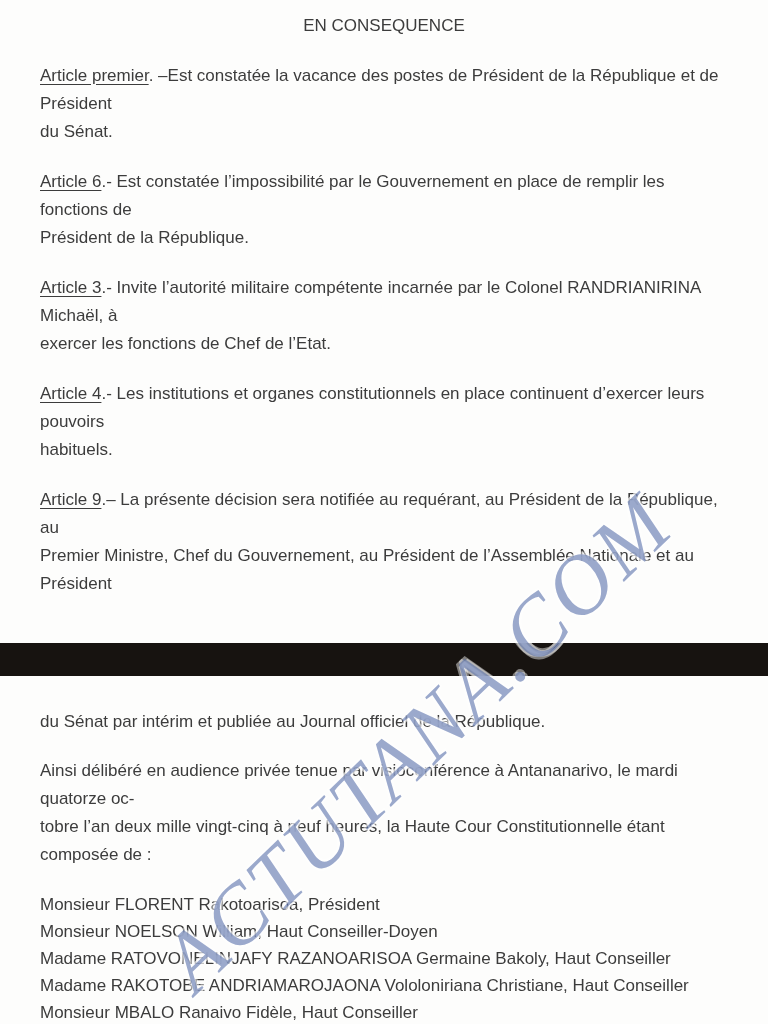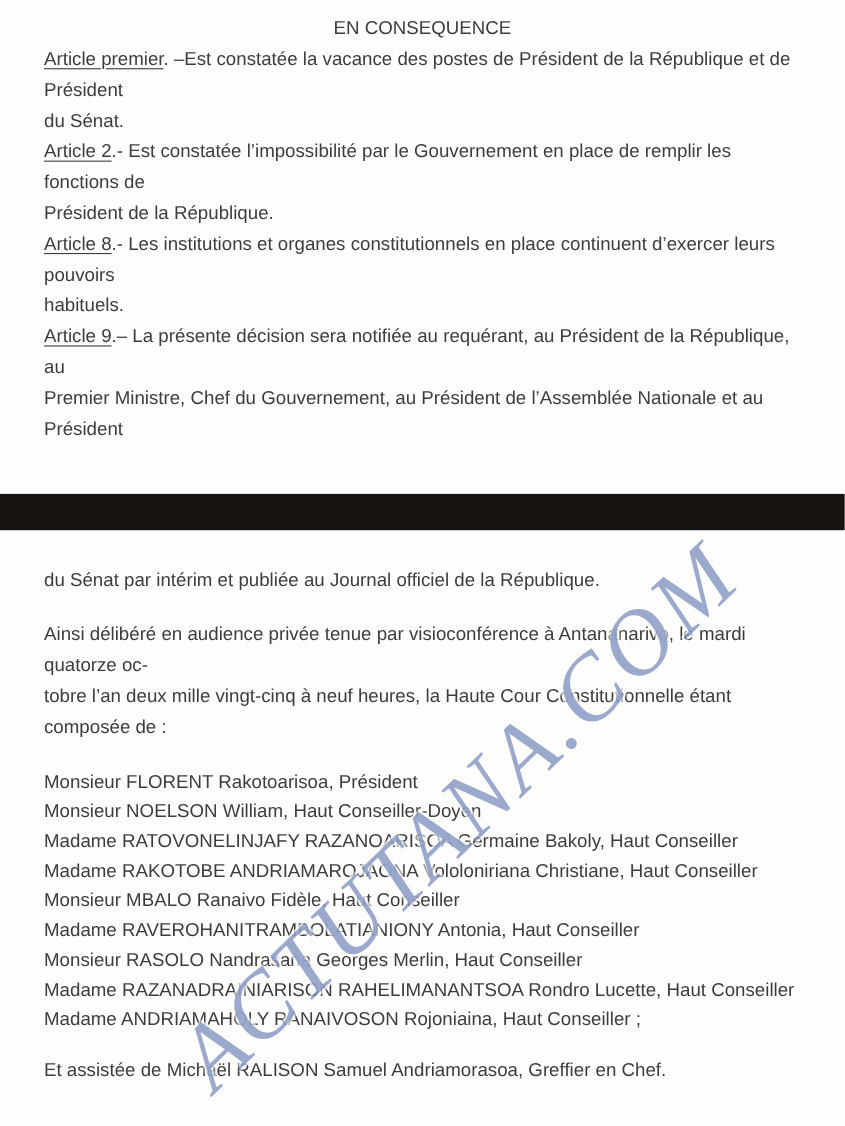--- a/index.html
+++ b/index.html
@@ -19,21 +19,21 @@
     position: relative;
     padding: 0 40px;
     font-size: 17px;
     line-height: 28px;
     z-index: 2;
   }
   .center { text-align: center; }
   .hdr1 { margin-top: 12px; }
   .hdr2 { margin-top: 0; }
   p { margin: 0; }
-  .article { }
+  .article { margin-top: 22px; }
   .article:first-of-type { margin-top: 25px; }
   .article .label { text-decoration: underline; text-underline-offset: 3px; }
   .lines { white-space: pre-line; }
   .redaction-bar {
     margin: 45px -40px 0 -40px;
     height: 33px;
     background: #171310;
     position: relative;
     z-index: 1;
   }
@@ -65,25 +65,27 @@
 </head>
 <body>
 
 <div class="doc">
 
   <p class="center hdr1">EN CONSEQUENCE</p>
 
   <p class="article"><span class="label">Article premier</span><span class="lines">. –Est constatée la vacance des postes de Président de la République et de Président
 du Sénat.</span></p>
 
-  <p class="article"><span class="label">Article 2</span><span class="lines">.- Est constatée l’impossibilité par le Gouvernement en place de remplir les fonctions de
+  <p class="article"><span class="label">Article 6</span><span class="lines">.- Est constatée l’impossibilité par le Gouvernement en place de remplir les fonctions de
 Président de la République.</span></p>
 
+  <p class="article"><span class="label">Article 3</span><span class="lines">.- Invite l’autorité militaire compétente incarnée par le Colonel RANDRIANIRINA Michaël, à
+exercer les fonctions de Chef de l’Etat.</span></p>
 
-  <p class="article"><span class="label">Article 8</span><span class="lines">.- Les institutions et organes constitutionnels en place continuent d’exercer leurs pouvoirs
+  <p class="article"><span class="label">Article 4</span><span class="lines">.- Les institutions et organes constitutionnels en place continuent d’exercer leurs pouvoirs
 habituels.</span></p>
 
   <p class="article"><span class="label">Article 9</span><span class="lines">.– La présente décision sera notifiée au requérant, au Président de la République, au
 Premier Ministre, Chef du Gouvernement, au Président de l’Assemblée Nationale et au Président</span></p>
 
   <div class="redaction-bar"></div>
 
   <p class="continuation">du Sénat par intérim et publiée au Journal officiel de la République.</p>
 
   <p class="deliberation lines">Ainsi délibéré en audience privée tenue par visioconférence à Antananarivo, le mardi quatorze oc-

